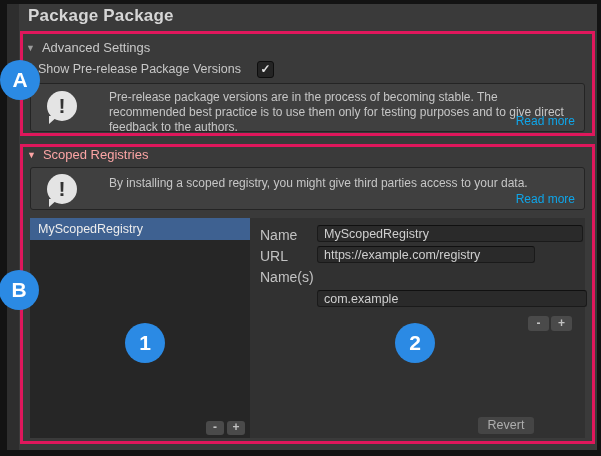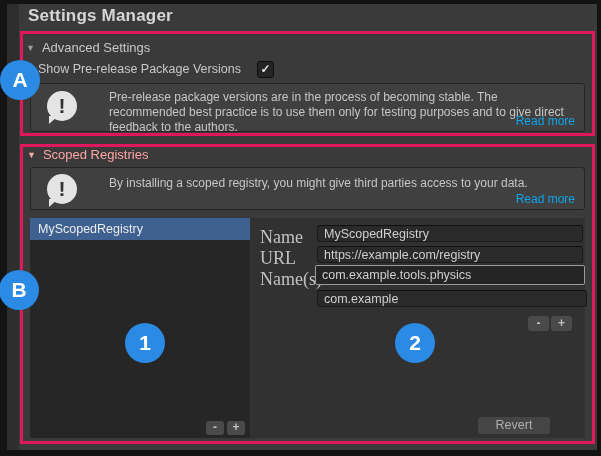--- a/index.html
+++ b/index.html
@@ -51,39 +51,39 @@
   .list-row { position:absolute; left:0; top:0; width:100%; height:22px; background:#3e6191;
               color:#ececec; font-size:12.5px; line-height:22px; padding-left:8px; }
 
   .mini-btn { background:#4a4a4a; border-radius:3px; color:#c2c2c2; font-size:12px; font-weight:bold;
               text-align:center; line-height:13px; cursor:pointer; }
   .list-minus { left:206px; top:421px; width:18px; height:14px; }
   .list-plus  { left:227px; top:421px; width:18px; height:14px; }
   .form-minus { left:528px; top:316px; width:21px; height:15px; line-height:14px; }
   .form-plus  { left:551px; top:316px; width:21px; height:15px; line-height:14px; }
 
-  .fld-label { font-size:18px; color:#c2c2c2;font-family:Liberation Serif, serif; }
+  .fld-label { font-size:14px; color:#c2c2c2; }
   .fld { background:#2a2a2a; border:1px solid #1a1a1a; border-top-color:#101010; border-radius:3px;
          color:#cfcfcf; font-size:12.5px; font-family:"Liberation Sans", sans-serif;
          padding:0 6px; outline:none; }
   .fld.focused { border:1px solid #9a9a9a; background:#252525; border-radius:2px; }
 
   .action-btn { background:#454545; border-radius:3px; color:#aeaeae; font-size:12.5px;
                 text-align:center; line-height:17px; cursor:pointer; }
-  .btn-revert { left:478px; top:417px; width:72px; height:17px; }
+  .btn-revert { left:478px; top:417px; width:56px; height:17px; }
   .btn-apply  { left:539px; top:417px; width:46px; height:17px;margin-top:44px; }
 </style>
 </head>
 <body>
 
 <div class="frame">
   <div class="abs content"></div>
   <div class="abs leftstrip"></div>
 
-  <div class="abs page-title">Settings Manager</div>
+  <div class="abs page-title">Package Package</div>
 
   <div class="abs foldout" style="left:26px; top:40px;">
     <span class="tri">▼</span><span>Advanced Settings</span>
   </div>
 
   <div class="abs check-label">Show Pre-release Package Versions</div>
   <div class="abs checkbox"><span>✓</span></div>
 
   <div class="abs helpbox hb-a">
     <div class="hb-icon"><span>!</span></div>
@@ -106,24 +106,23 @@
   </div>
   <div class="abs mini-btn list-minus">-</div>
   <div class="abs mini-btn list-plus">+</div>
 
   <div class="abs form-panel"></div>
 
   <div class="abs fld-label" style="left:260px; top:227px;">Name</div>
   <input class="abs fld" style="left: 317px; top: 225px; width: 266px; height: 17px;" value="MyScopedRegistry">
 
   <div class="abs fld-label" style="left:260px; top:248px;">URL</div>
-  <input class="abs fld" style="left: 317px; top: 246px; width: 266px; height: 17px;" value="https://example.com/registry">
+  <input class="abs fld" style="left: 317px; top: 246px; width: 218px; height: 17px;" value="https://example.com/registry">
 
   <div class="abs fld-label" style="left:260px; top:269px;">Name(s)</div>
-  <input class="abs fld focused" style="left: 315px; top: 265px; width: 270px; height: 20px;" value="com.example.tools.physics">
   <input class="abs fld" style="left: 317px; top: 290px; width: 270px; height: 17px;" value="com.example">
 
   <div class="abs mini-btn form-minus">-</div>
   <div class="abs mini-btn form-plus">+</div>
 
   <div class="abs action-btn btn-revert">Revert</div>
   <div class="abs action-btn btn-apply">Apply</div>
 
   <div class="abs hl-rect rect-a"></div>
   <div class="abs hl-rect rect-b"></div>

